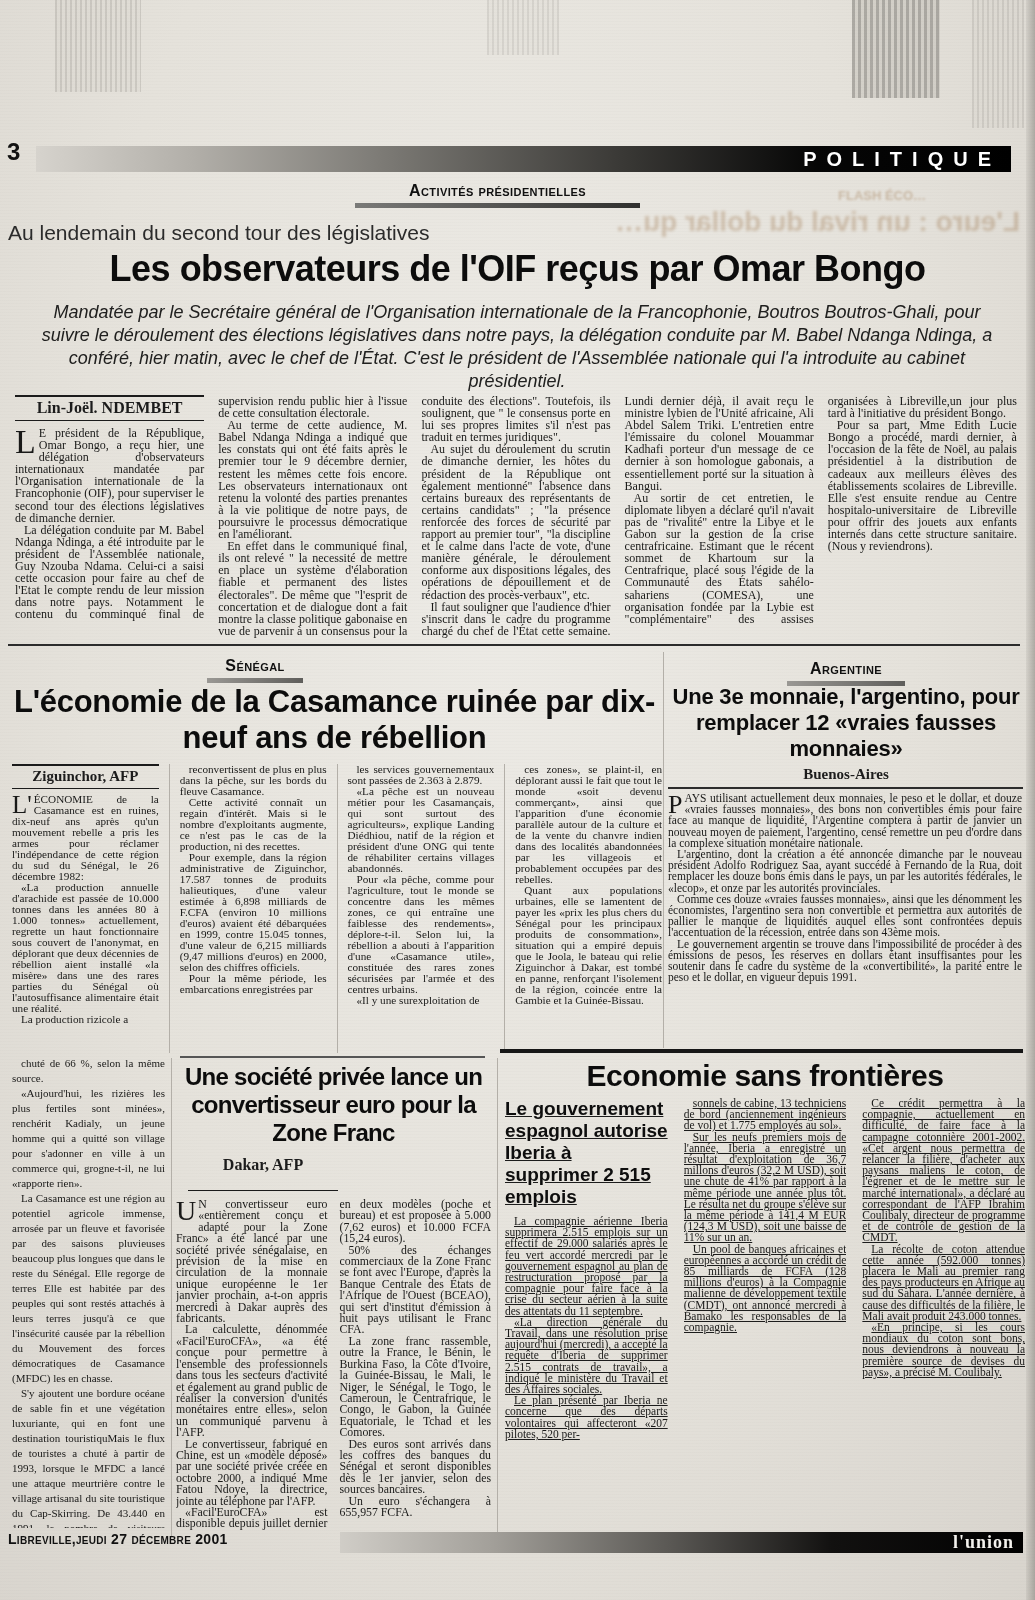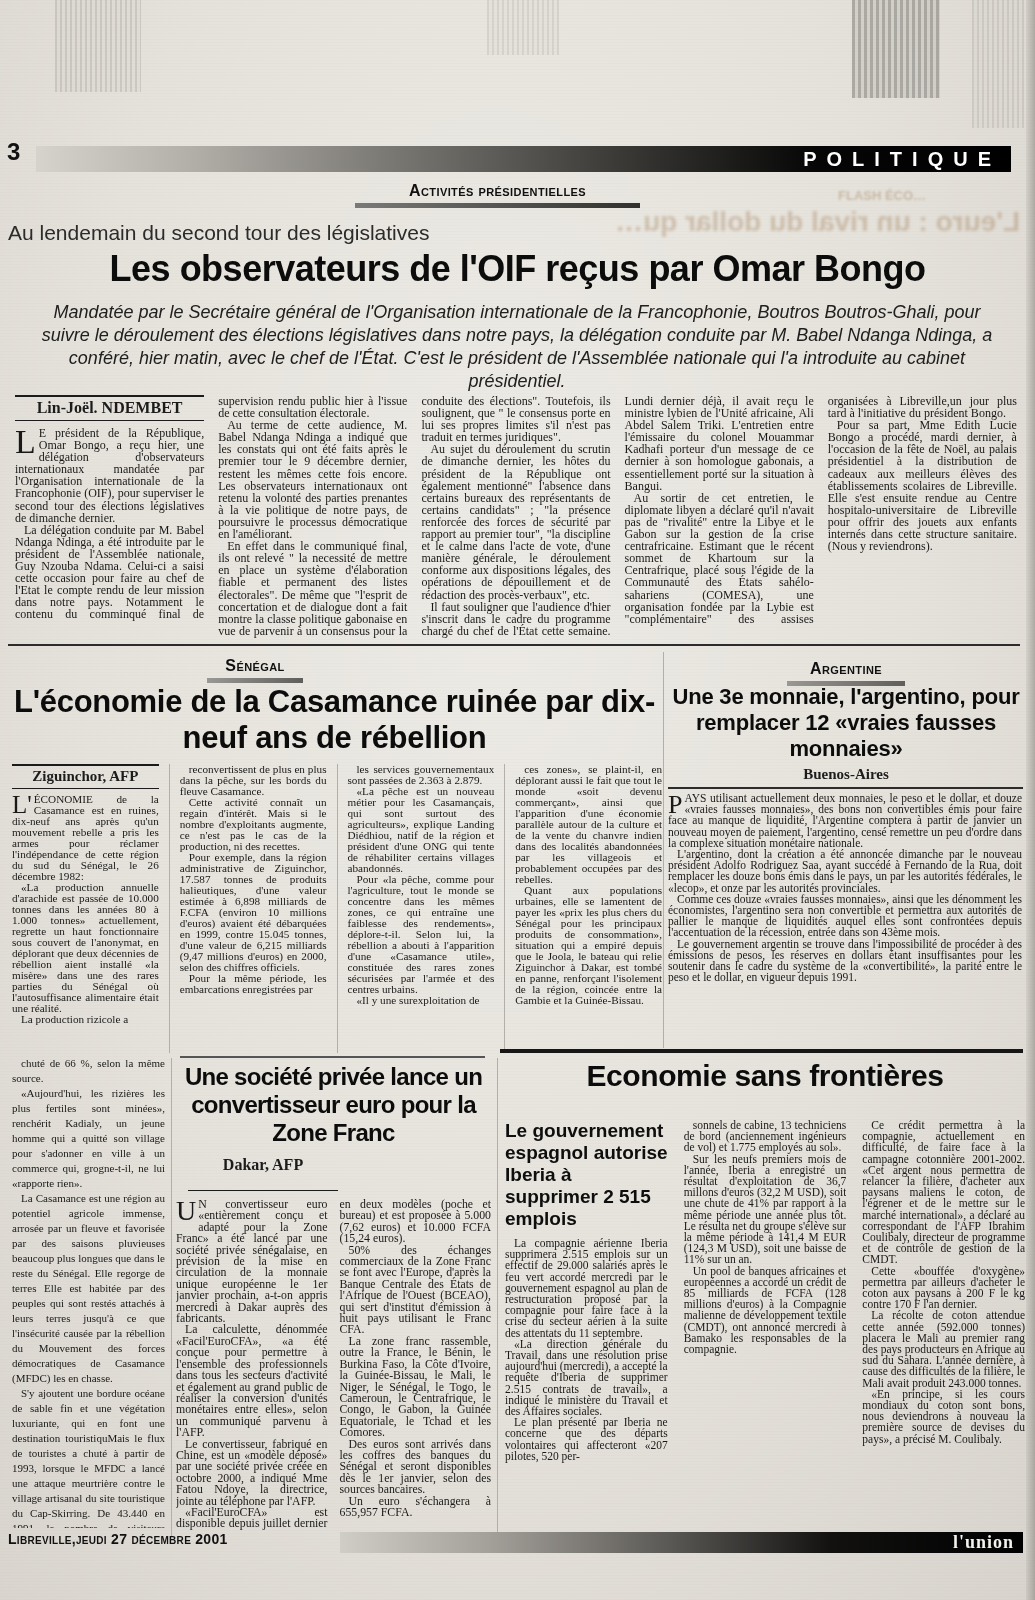--- a/index.html
+++ b/index.html
@@ -197,42 +197,41 @@
         <p>«Facil'EuroCFA» est disponible depuis juillet dernier en deux modèles (poche et bureau) et est proposée à 5.000 (7,62 euros) et 10.000 FCFA (15,24 euros).</p>
         <p>50% des échanges commerciaux de la Zone Franc se font avec l'Europe, d'après la Banque Centrale des États de l'Afrique de l'Ouest (BCEAO), qui sert d'institut d'émission à huit pays utilisant le Franc CFA.</p>
         <p>La zone franc rassemble, outre la France, le Bénin, le Burkina Faso, la Côte d'Ivoire, la Guinée-Bissau, le Mali, le Niger, le Sénégal, le Togo, le Cameroun, le Centrafrique, le Congo, le Gabon, la Guinée Equatoriale, le Tchad et les Comores.</p>
         <p>Des euros sont arrivés dans les coffres des banques du Sénégal et seront disponibles dès le 1er janvier, selon des sources bancaires.</p>
         <p>Un euro s'échangera à 655,957 FCFA.</p>
       </div>
   </div>
 
   <div class="abs" style="left:505px;top:1060px;width:520px;">
     <div class="h5">Economie sans frontières</div>
-    <div class="econcols bodytxt" style="margin-top:28px;height:425px;">
+    <div class="econcols bodytxt" style="margin-top:6px;height:425px;text-decoration:underline;">
       <div class="ecol">
         <h3 class="subhead">Le gouvernement espagnol autorise Iberia à supprimer 2 515 emplois</h3>
         <div class="pars">
             <p>La compagnie aérienne Iberia supprimera 2.515 emplois sur un effectif de 29.000 salariés après le feu vert accordé mercredi par le gouvernement espagnol au plan de restructuration proposé par la compagnie pour faire face à la crise du secteur aérien à la suite des attentats du 11 septembre.</p>
             <p>«La direction générale du Travail, dans une résolution prise aujourd'hui (mercredi), a accepté la requête d'Iberia de supprimer 2.515 contrats de travail», a indiqué le ministère du Travail et des Affaires sociales.</p>
             <p>Le plan présenté par Iberia ne concerne que des départs volontaires qui affecteront «207 pilotes, 520 per-</p>
           </div>
       </div>
       <div class="ecol">
         <div class="pars">
             <p>sonnels de cabine, 13 techniciens de bord (anciennement ingénieurs de vol) et 1.775 employés au sol».</p>
             <p>Sur les neufs premiers mois de l'année, Iberia a enregistré un résultat d'exploitation de 36,7 millons d'euros (32,2 M USD), soit une chute de 41% par rapport à la même période une année plus tôt. Le résulta net du groupe s'élève sur la même période à 141,4 M EUR (124,3 M USD), soit une baisse de 11% sur un an.</p>
           </div>
         <div class="pars">
             <p>Un pool de banques africaines et européennes a accordé un crédit de 85 milliards de FCFA (128 millions d'euros) à la Compagnie malienne de développement textile (CMDT), ont annoncé mercredi à Bamako les responsables de la compagnie.</p>
           </div>
       </div>
       <div class="ecol">
         <div class="pars">
             <p>Ce crédit permettra à la compagnie, actuellement en difficulté, de faire face à la campagne cotonnière 2001-2002. «Cet argent nous permettra de relancer la filière, d'acheter aux paysans maliens le coton, de l'égrener et de le mettre sur le marché international», a déclaré au correspondant de l'AFP Ibrahim Coulibaly, directeur de programme et de contrôle de gestion de la CMDT.</p>
-            <p>Cette «bouffée d'oxygène» permettra par ailleurs d'acheter le coton aux paysans à 200 F le kg contre 170 F l'an dernier.</p>
             <p>La récolte de coton attendue cette année (592.000 tonnes) placera le Mali au premier rang des pays producteurs en Afrique au sud du Sahara. L'année dernière, à cause des difficultés de la filière, le Mali avait produit 243.000 tonnes.</p>
             <p>«En principe, si les cours mondiaux du coton sont bons, nous deviendrons à nouveau la première source de devises du pays», a précisé M. Coulibaly.</p>
           </div>
       </div>
     </div>
   </div>
 
   <div class="abs footdate" style="left:8px;top:1531px;">Libreville,jeudi 27 décembre 2001</div>
   <div class="abs footbar" style="left:340px;top:1532px;width:683px;height:21px;">
     <span>l'union</span>

